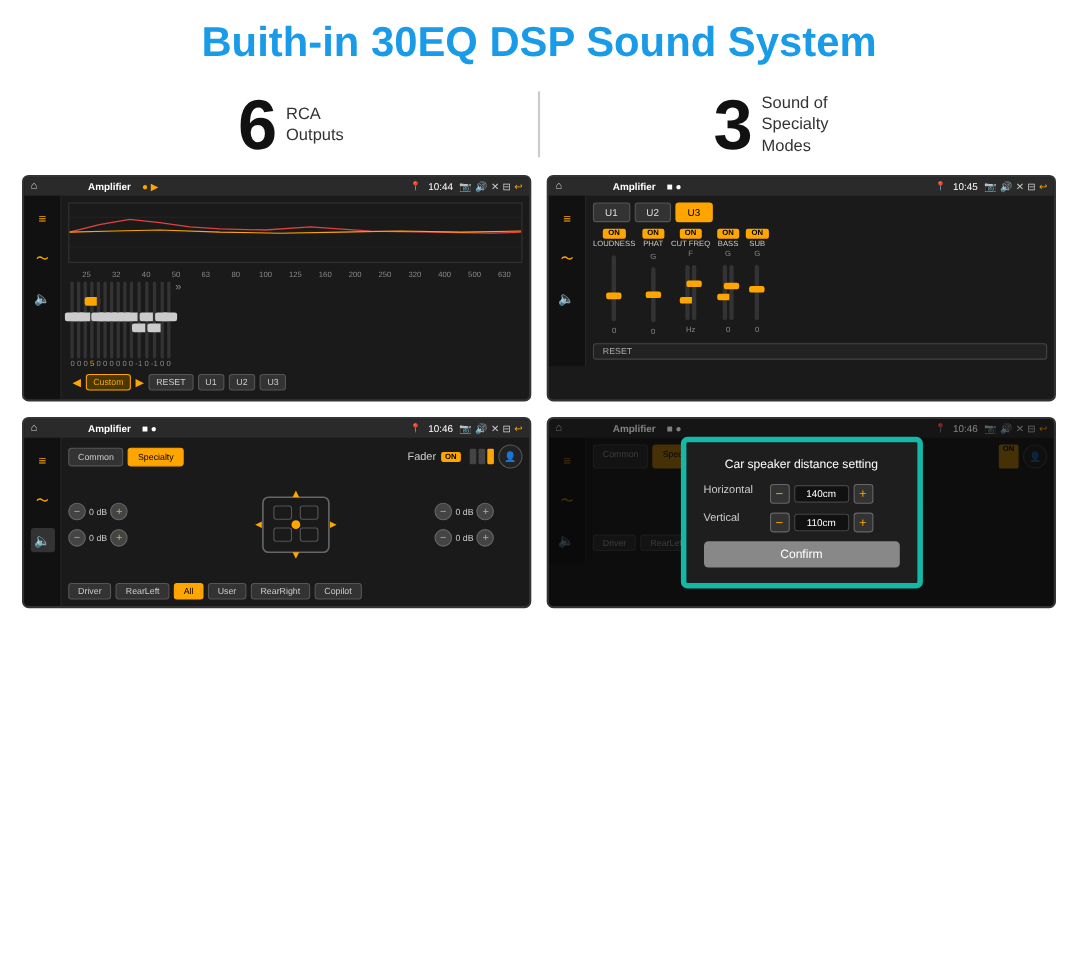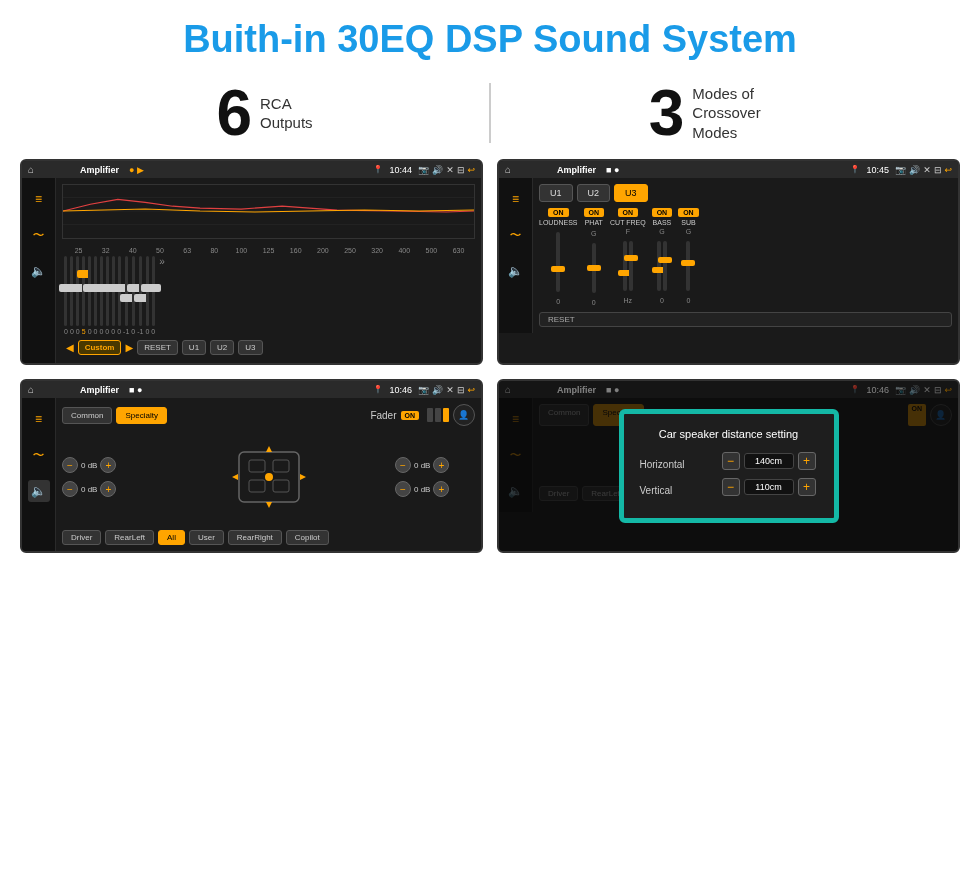--- a/index.html
+++ b/index.html
@@ -142,21 +142,21 @@
 
     .eq-btn {
       background: #333;
       border: 1px solid #555;
       color: #ccc;
       font-size: 8px;
       padding: 2px 6px;
       border-radius: 3px;
     }
 
-    .eq-btn.orange { background: #4a3800; border-color: #ffa500; color: #ffa500; font-weight: bold; }
+    .eq-btn.orange { background: #4a3800; border-color: #ffa500; color: #ffa500; }
     .user-btn {
       background: #333;
       border: 1px solid #555;
       color: #ddd;
       font-size: 9px;
       padding: 3px 10px;
       border-radius: 3px;
       text-align: center;
     }
     .user-btn.active { background: #ffa500; color: #000; border-color: #ffa500; }
@@ -287,22 +287,22 @@
 
     .dialog-title {
       font-size: 11px;
       color: #fff;
       text-align: center;
       margin-bottom: 12px;
     }
 
     .dialog-row {
       display: flex;
-      align-items: flex-end;
-      gap: 22px;
+      align-items: flex-start;
+      gap: 0;
       margin-bottom: 8px;
       font-size: 10px;
       color: #ccc;
     }
 
     .dialog-row label { min-width: 60px; }
 
     .measure-control {
       display: flex;
       align-items: center;
@@ -408,22 +408,22 @@
     <span class="stat-label">
       <span>RCA</span><br>
       <span>Outputs</span>
     </span>
   </div>
   <div class="stat-divider"></div>
   <div class="stat-divider"></div>
   <div class="stat-item">
     <span class="stat-number">3</span>
     <span class="stat-label">
-      <span>Modes of</span><br>
-      <span>Crossover Modes</span>
+      <span>Sound of</span><br>
+      <span>Specialty Modes</span>
     </span>
   </div>
 </div>
 
 <div class="screens-grid">
 
   <div class="screen-card">
     <div class="status-bar">
       <span class="home-icon">⌂</span>
       <span class="app-name">Amplifier</span>
@@ -843,17 +843,18 @@
 
         <div class="dialog-row">
           <label>Vertical</label>
           <div class="measure-control">
             <div class="meas-btn">−</div>
             <div class="meas-val">110cm</div>
             <div class="meas-btn">+</div>
           </div>
         </div>
 
+        <button class="confirm-btn">Confirm</button>
       </div>
     </div>
   </div>
 
 </div>
 
 </body></html>

